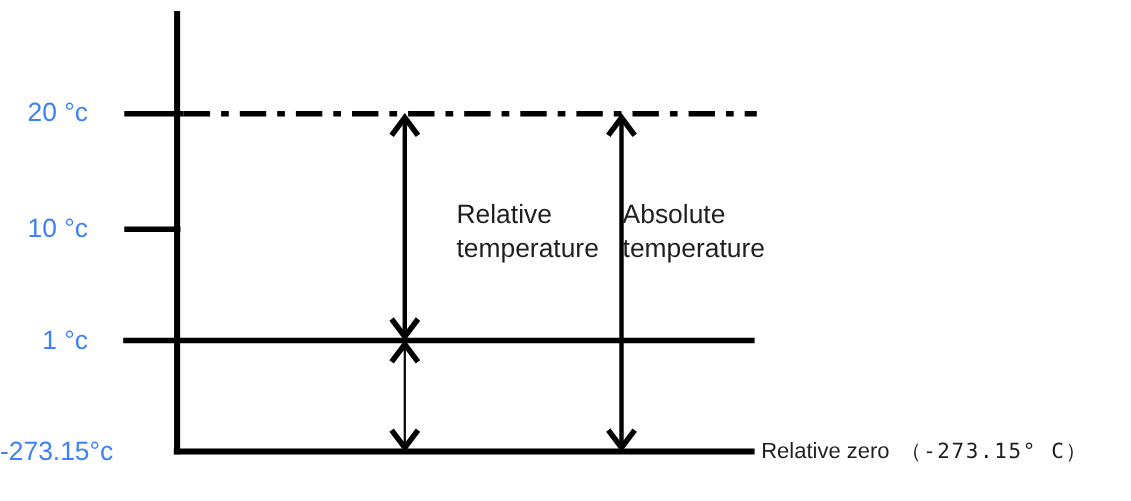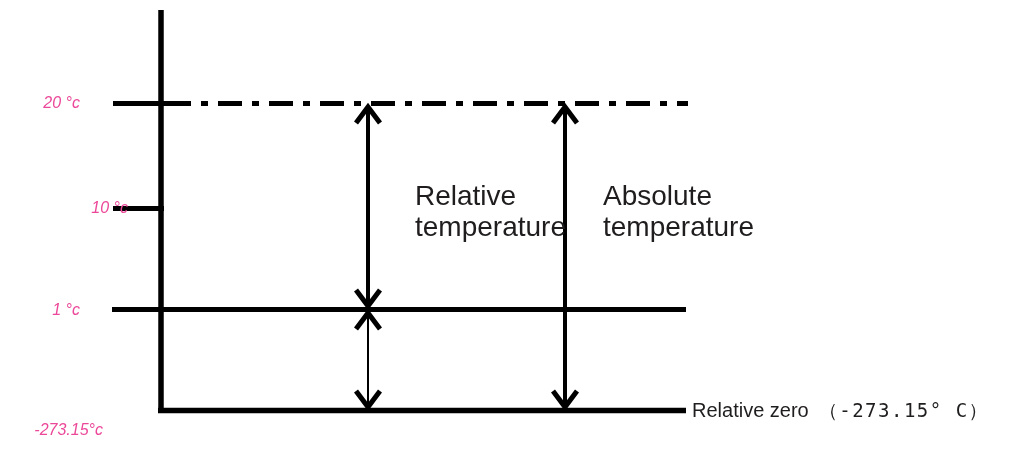--- a/index.html
+++ b/index.html
@@ -16,39 +16,38 @@
     color: #1f1d1d;
     overflow: hidden;
   }
   .canvas svg {
     position: absolute;
     left: 0;
     top: 0;
   }
   .txt {
     position: absolute;
-    font-size: 16px;
+    font-size: 24px;
     line-height: 24px;
     white-space: nowrap;
-    color: #ec4899;
-    font-style: italic;
+    color: #3b82f6;
   }
   .tick-label { text-align: right; }
   .lbl-20  { top: 91px;  right: 948px; }
-  .lbl-10  { top: 196px; right: 900px; }
+  .lbl-10  { top: 196px; right: 948px; }
   .lbl-0   { top: 298px; right: 948px; }
-  .lbl-abs { top: 418px; right: 925px; }
+  .lbl-abs { top: 399px; right: 925px; }
   .annot {
     position: absolute;
-    font-size: 28px;
+    font-size: 24px;
     line-height: 31px;
     white-space: nowrap;
   }
   .annot-relative { left: 415px; top: 180px; }
-  .annot-absolute { left: 603px; top: 180px; }
+  .annot-absolute { left: 566px; top: 180px; }
   .annot-zero { left: 692px; top: 398px; font-size: 20px; line-height: 24px; }
   .annot-zero .zero-value {
     font-family: "DejaVu Sans Mono", monospace;
     font-size: 19px;
     letter-spacing: 1.5px;
     margin-left: 10px;
     text-align: right;
   }
 </style>
 </head>

